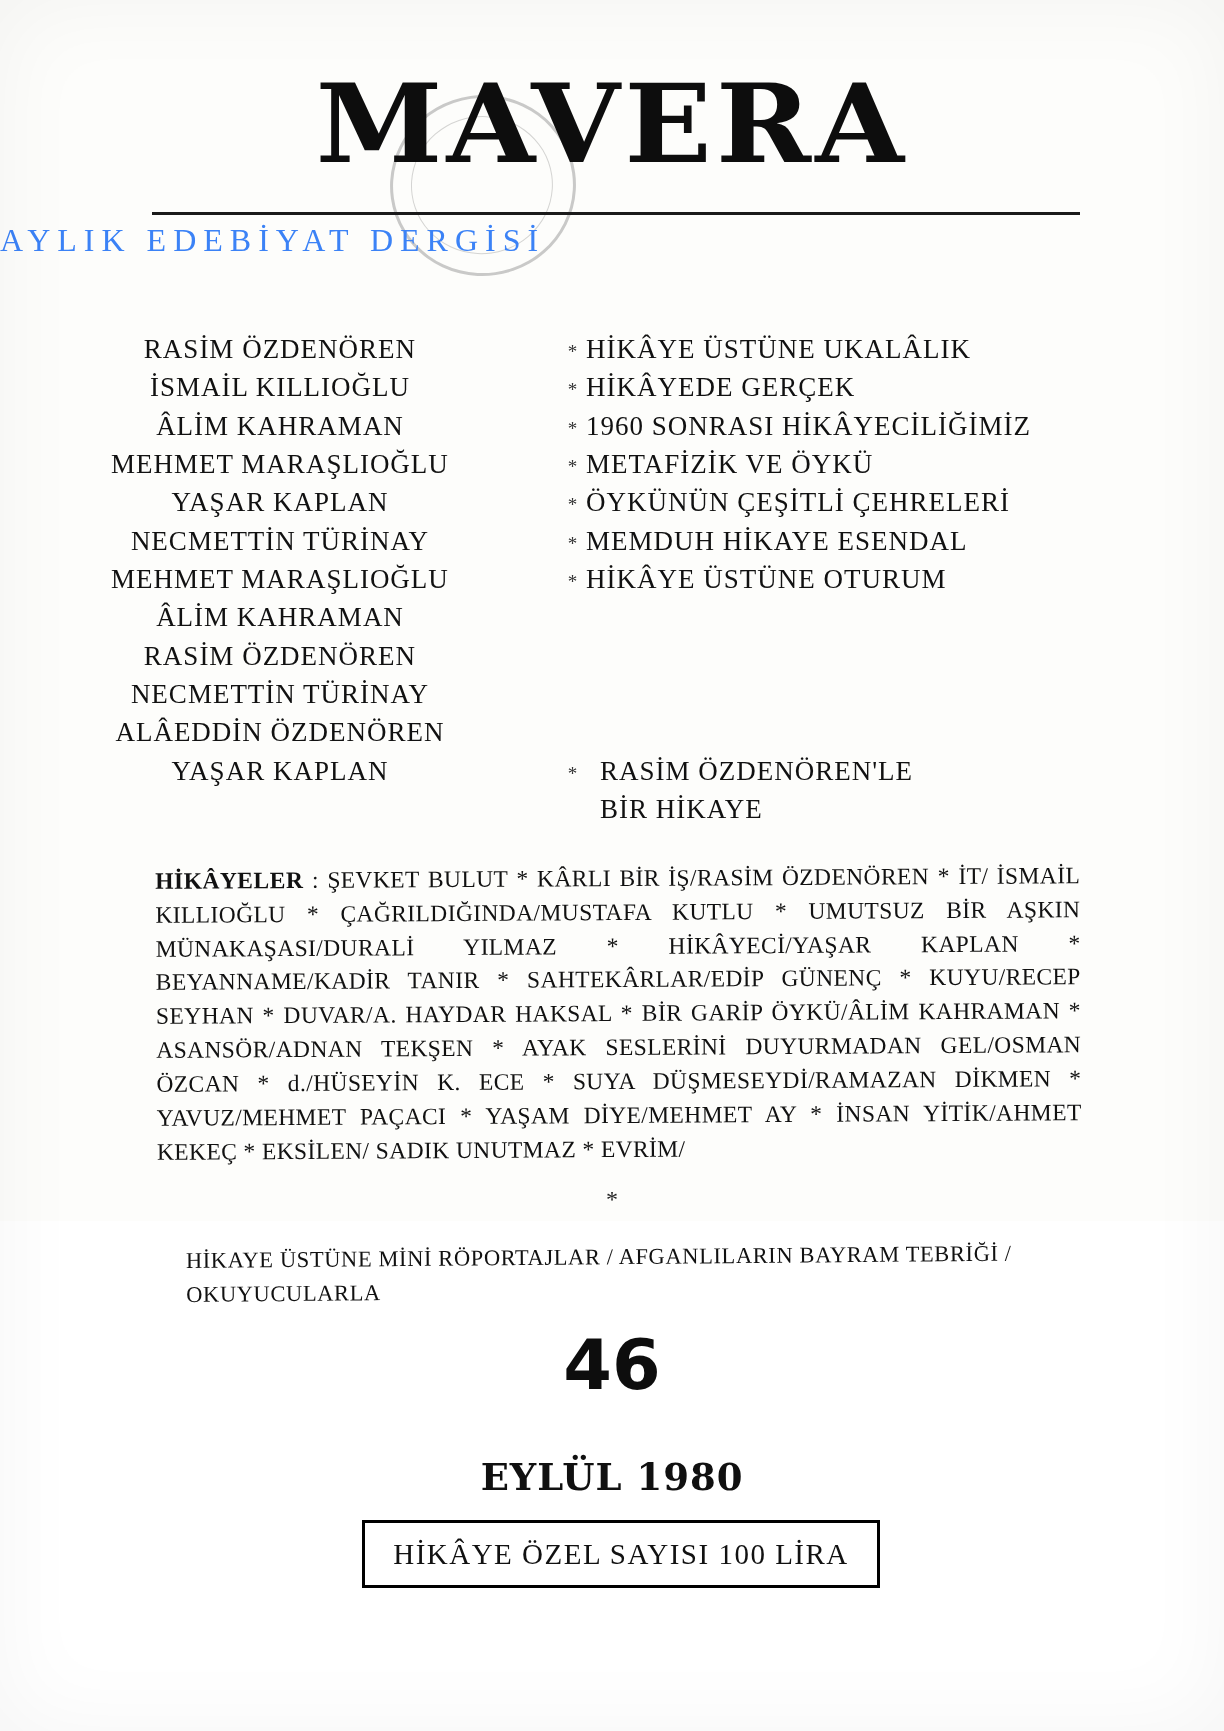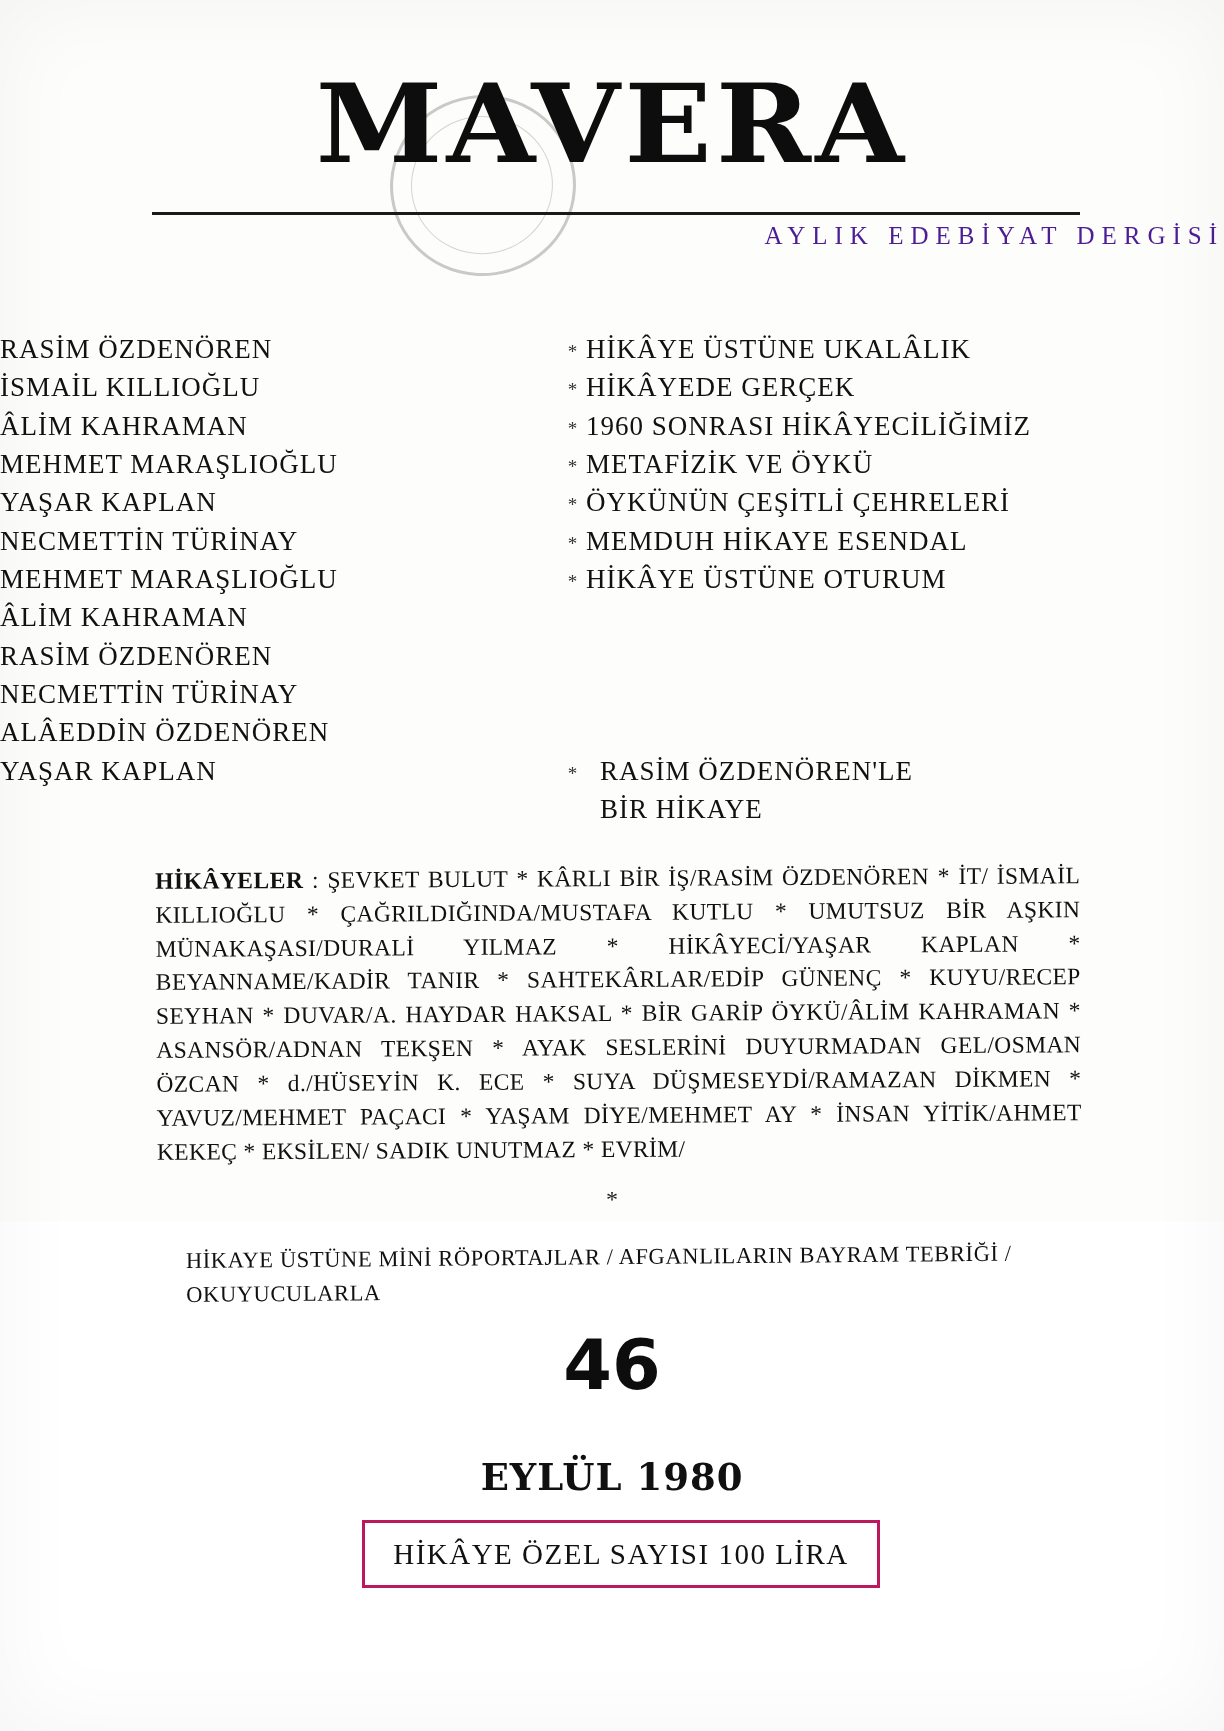--- a/index.html
+++ b/index.html
@@ -50,24 +50,24 @@
     width: 928px;
     height: 3px;
     background: #1a1a1a;
   }
 
   .subtitle {
     position: absolute;
     left: 0;
     top: 222px;
     width: 1224px;
-    text-align: right;
-    font-size: 25px;
+    text-align: left;
+    font-size: 32px;
     letter-spacing: 7px;
-    color: #4c1d95;
+    color: #3b82f6;
     font-family: "Liberation Serif", serif;
   }
 
   
   .stamp {
     position: absolute;
     left: 390px;
     top: 95px;
     width: 180px;
     height: 175px;
@@ -93,21 +93,21 @@
   }
   .c-row {
     display: flex;
     align-items: baseline;
     font-size: 27px;
     line-height: 1.42;
     letter-spacing: 1px;
   }
   .c-author {
     width: 560px;
-    text-align: left;
+    text-align: center;
     padding-right: 0;
     white-space: nowrap;
   }
   .c-star {
     width: 26px;
     text-align: center;
     font-size: 19px;
     color: #333;
   }
   .c-title {
@@ -183,21 +183,21 @@
     color: #101010;
   }
 
   
   .price-box {
     position: absolute;
     left: 362px;
     top: 1520px;
     width: 512px;
     height: 62px;
-    border: 3px solid #be185d;
+    border: 3px solid #000000;
     display: flex;
     align-items: center;
     justify-content: center;
   }
   .price-text {
     font-size: 29px;
     letter-spacing: 1.5px;
     color: #111;
   }
 

